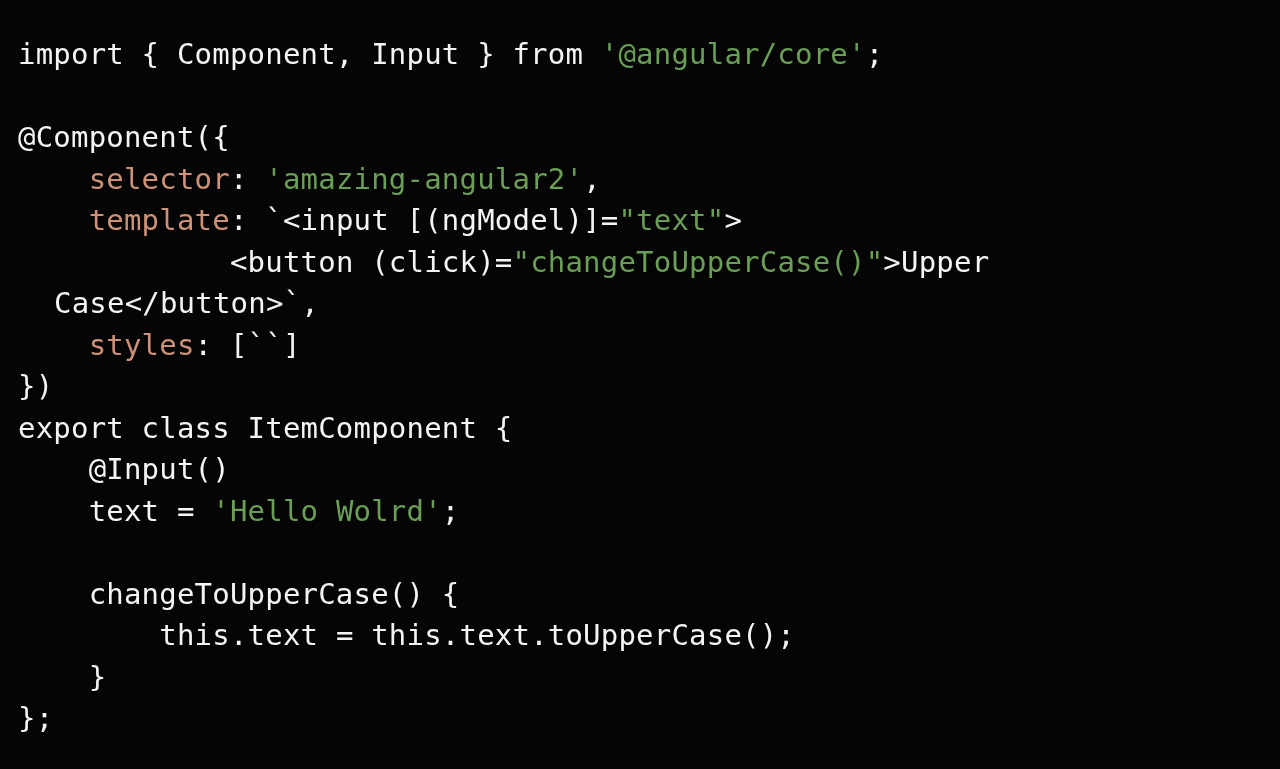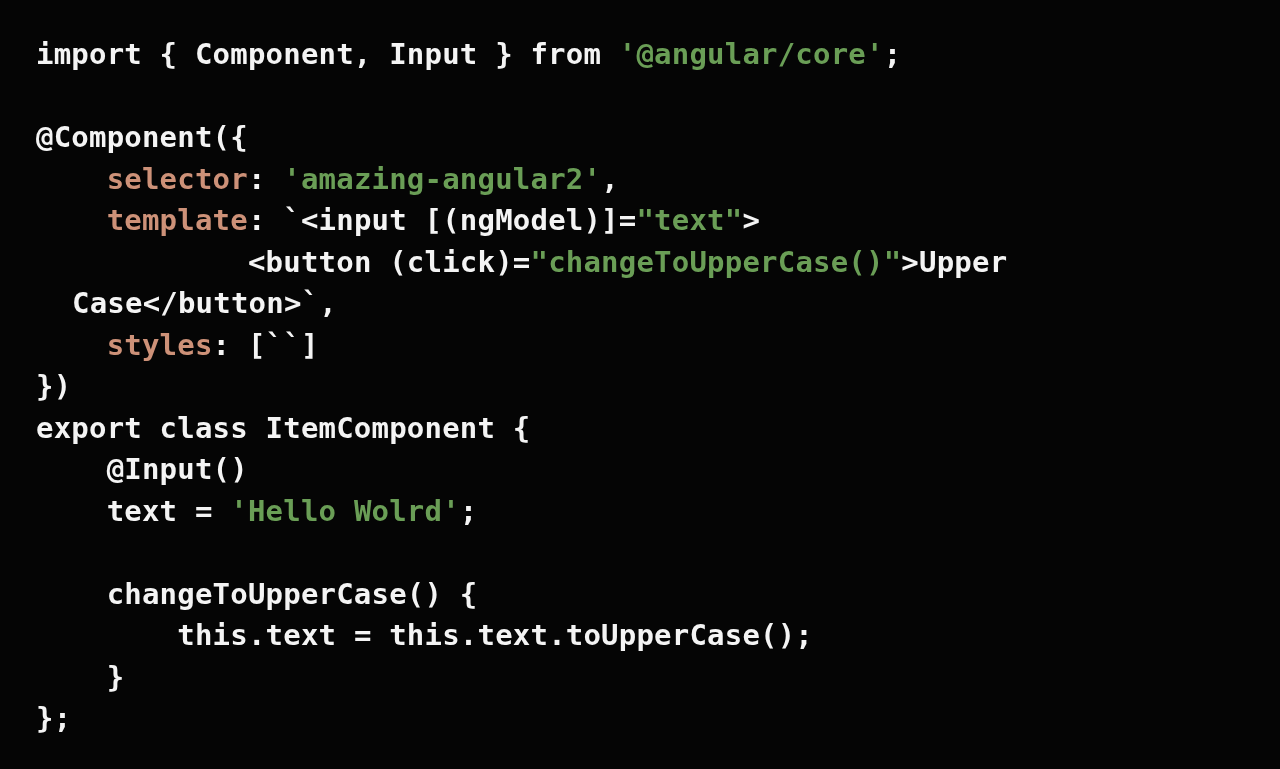--- a/index.html
+++ b/index.html
@@ -10,27 +10,27 @@
   }
   #screen {
     position: relative;
     width: 1280px;
     height: 769px;
     background: #050505;
     overflow: hidden;
   }
   #code-block {
     position: absolute;
-    left: 36px;
+    left: 18px;
     top: 34px;
     width: 1210px;
     font-family: "DejaVu Sans Mono", "Liberation Mono", monospace;
     font-size: 29px;
     line-height: 41.5px;
-    font-weight: 700;
+    font-weight: 400;
     letter-spacing: 0.2px;
     white-space: pre-wrap;
     word-break: break-word;
     color: #f2f2f2;
     -webkit-font-smoothing: none;
   }
   .ln {
     display: block;
     min-height: 41.5px;
     margin: 0;

